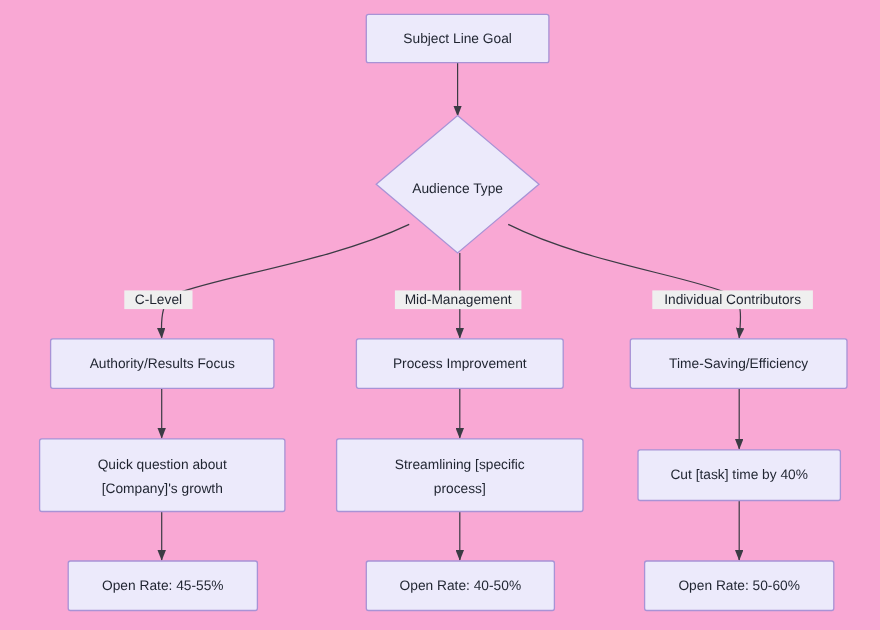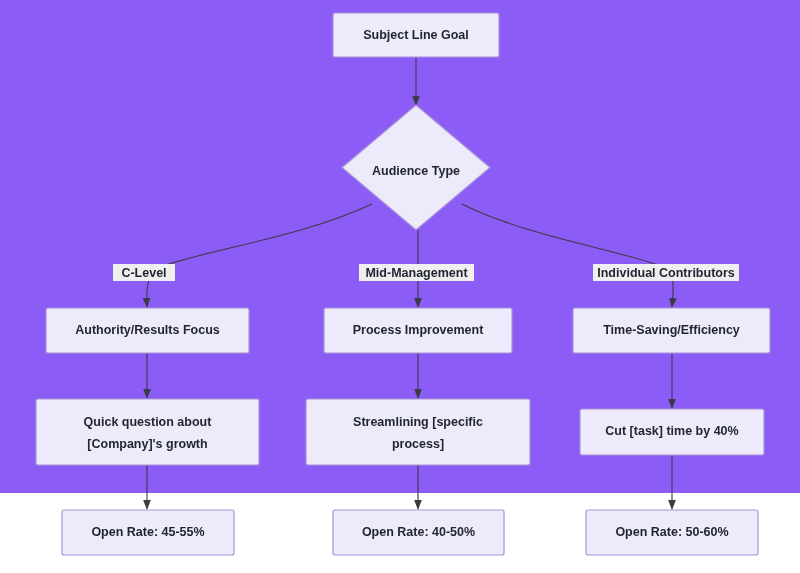--- a/index.html
+++ b/index.html
@@ -10,23 +10,22 @@
   }
   body {
     width: 800px;
     height: 573px;
     font-family: "Liberation Sans", "DejaVu Sans", sans-serif;
     overflow: hidden;
   }
   #flowchart-root {
     position: relative;
     width: 800px;
-    height: 493px;
-    background: #8b5cf6;
-    font-weight: bold;
+    height: 573px;
+    background: #f9a8d4;
   }
   svg.diagram {
     position: absolute;
     inset: 0;
     width: 800px;
     height: 573px;
     display: block;
   }
   .node-shape {
     fill: #ECEAFB;

